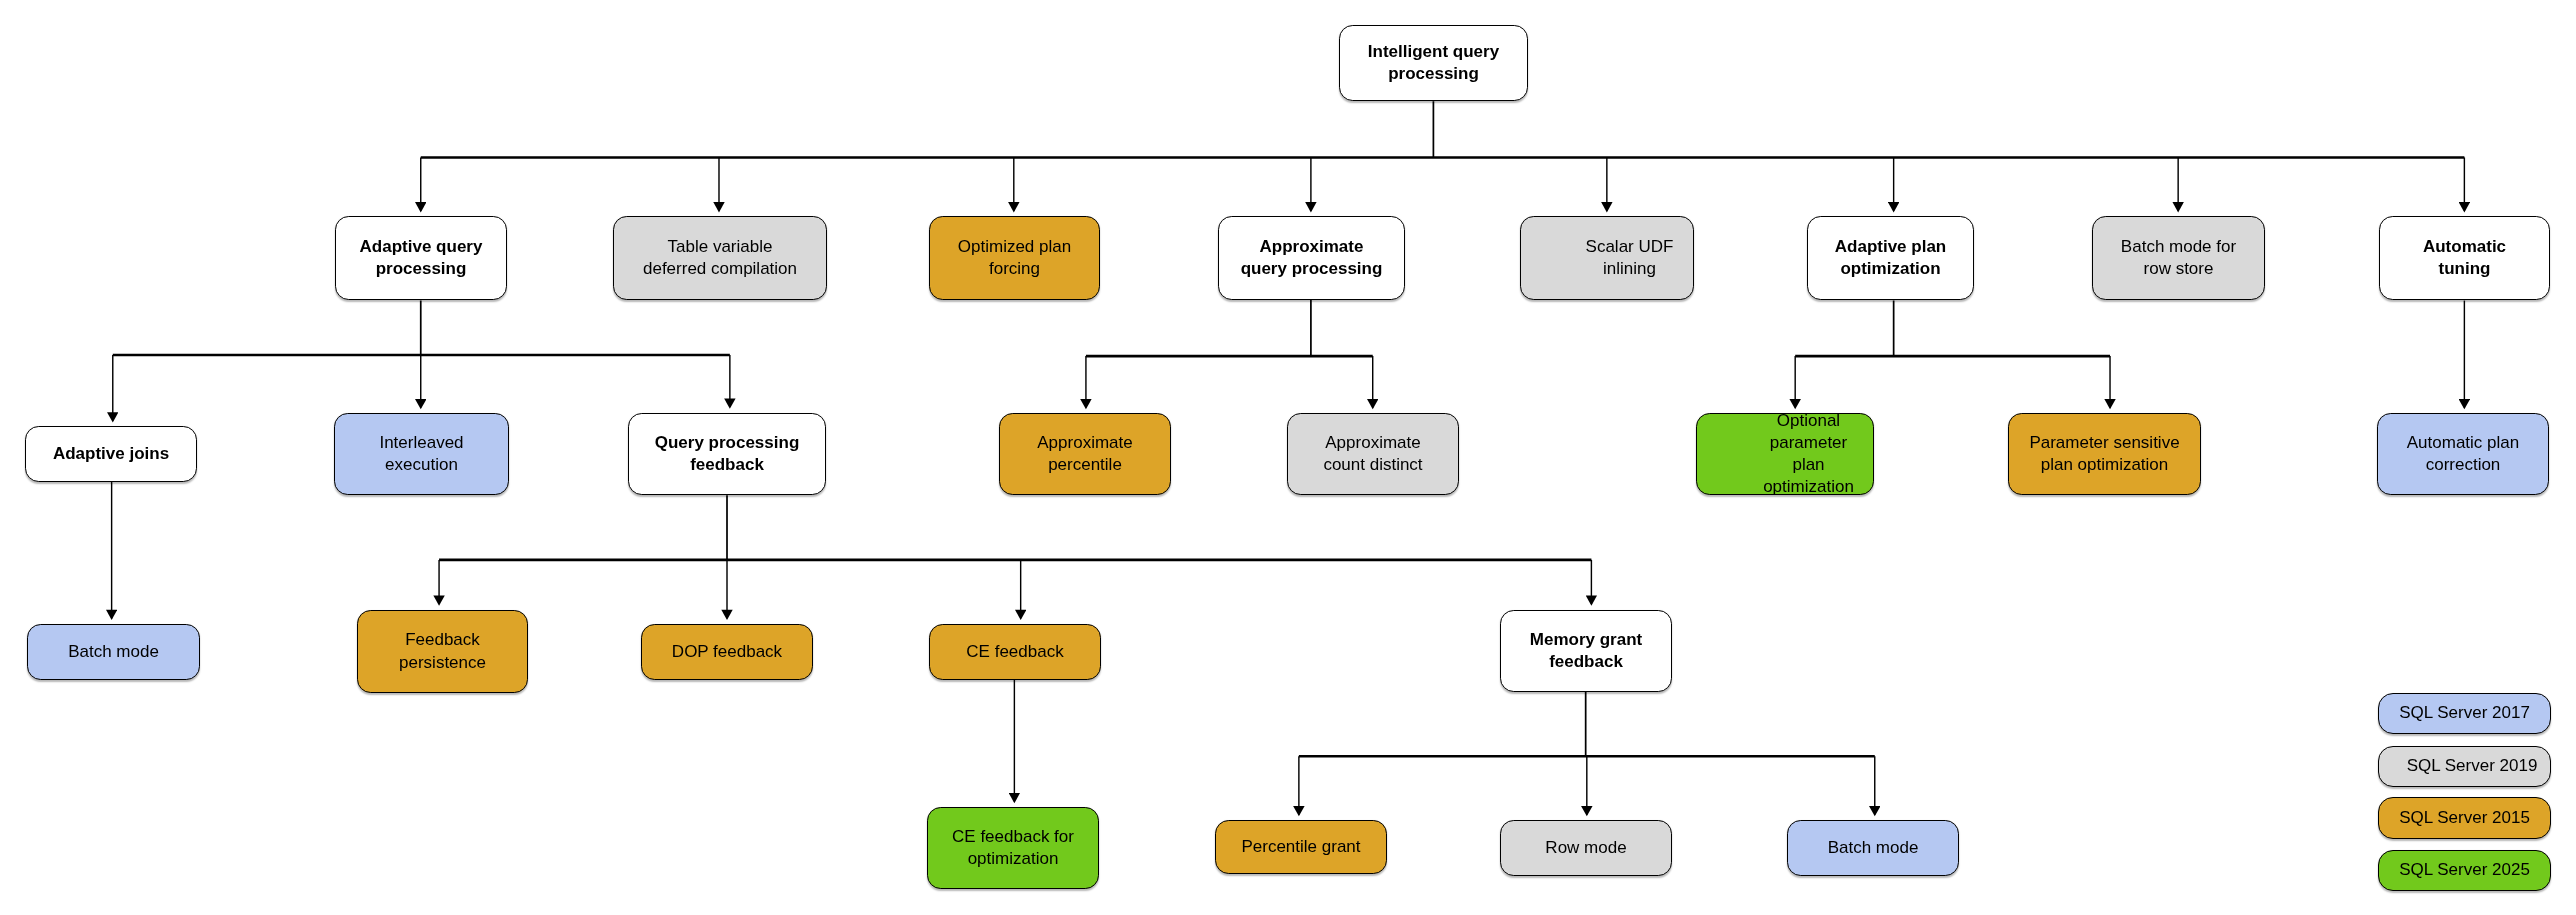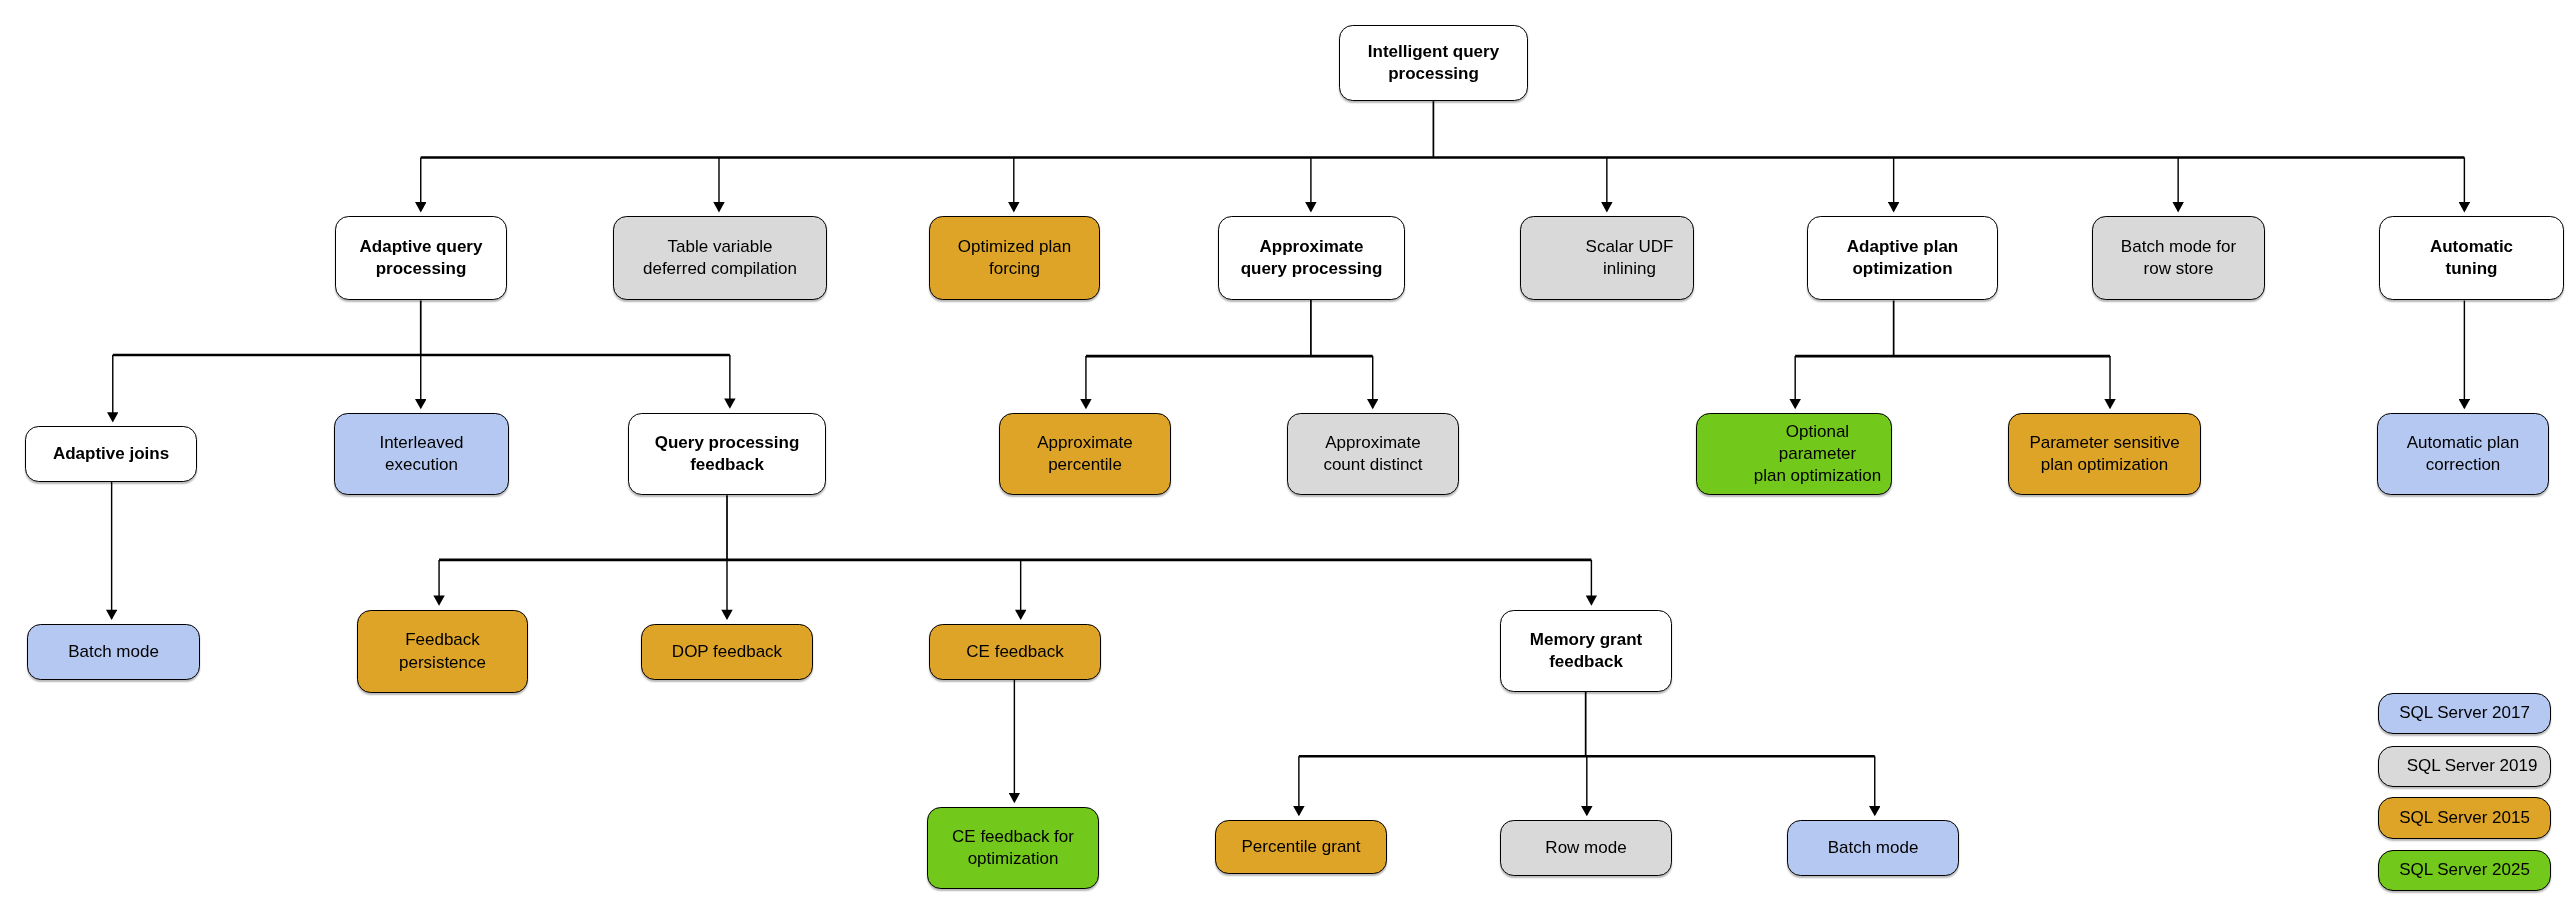--- a/index.html
+++ b/index.html
@@ -86,29 +86,29 @@
 forcing</span>
     </div>
   <div class="node cat" style="left: 1218px; top: 216px; width: 187px; height: 84px; background: rgb(255, 255, 255);">
       <span class="lbl">Approximate
 query processing</span>
     </div>
   <div class="node" style="left: 1520px; top: 216px; width: 174px; height: 84px; background: rgb(217, 217, 217); padding-left: 45px;">
       <span class="lbl">Scalar UDF
 inlining</span>
     </div>
-  <div class="node cat" style="left: 1807px; top: 216px; width: 191px; height: 84px; background: rgb(255, 255, 255); text-align: center;">
+  <div class="node cat" style="left: 1807px; top: 216px; width: 167px; height: 84px; background: rgb(255, 255, 255); text-align: center;">
       <span class="lbl">Adaptive plan
 optimization</span>
     </div>
   <div class="node" style="left: 2092px; top: 216px; width: 173px; height: 84px; background: rgb(217, 217, 217);">
       <span class="lbl">Batch mode for
 row store</span>
     </div>
-  <div class="node cat" style="left: 2379px; top: 216px; width: 185px; height: 84px; background: rgb(255, 255, 255);">
+  <div class="node cat" style="left: 2379px; top: 216px; width: 171px; height: 84px; background: rgb(255, 255, 255);">
       <span class="lbl">Automatic
 tuning</span>
     </div>
 
   <div class="node" style="left: 334px; top: 413px; width: 175px; height: 82px; background: rgb(181, 200, 242);">
       <span class="lbl">Interleaved
 execution</span>
     </div>
   <div class="node cat" style="left: 25px; top: 426px; width: 172px; height: 56px; background: rgb(255, 255, 255);">
       <span class="lbl">Adaptive joins</span>
@@ -118,21 +118,21 @@
 feedback</span>
     </div>
   <div class="node" style="left: 999px; top: 413px; width: 172px; height: 82px; background: rgb(221, 164, 40);">
       <span class="lbl">Approximate
 percentile</span>
     </div>
   <div class="node" style="left: 1287px; top: 413px; width: 172px; height: 82px; background: rgb(217, 217, 217);">
       <span class="lbl">Approximate
 count distinct</span>
     </div>
-  <div class="node" style="left: 1696px; top: 413px; width: 196px; height: 82px; background: rgb(114, 201, 28); padding-left: 47px;">
+  <div class="node" style="left: 1696px; top: 413px; width: 178px; height: 82px; background: rgb(114, 201, 28); padding-left: 47px;">
       <span class="lbl">Optional parameter
 plan optimization</span>
     </div>
   <div class="node" style="left: 2008px; top: 413px; width: 193px; height: 82px; background: rgb(221, 164, 40);">
       <span class="lbl">Parameter sensitive
 plan optimization</span>
     </div>
   <div class="node" style="left: 2377px; top: 413px; width: 172px; height: 82px; background: rgb(181, 200, 242);">
       <span class="lbl">Automatic plan
 correction</span>

